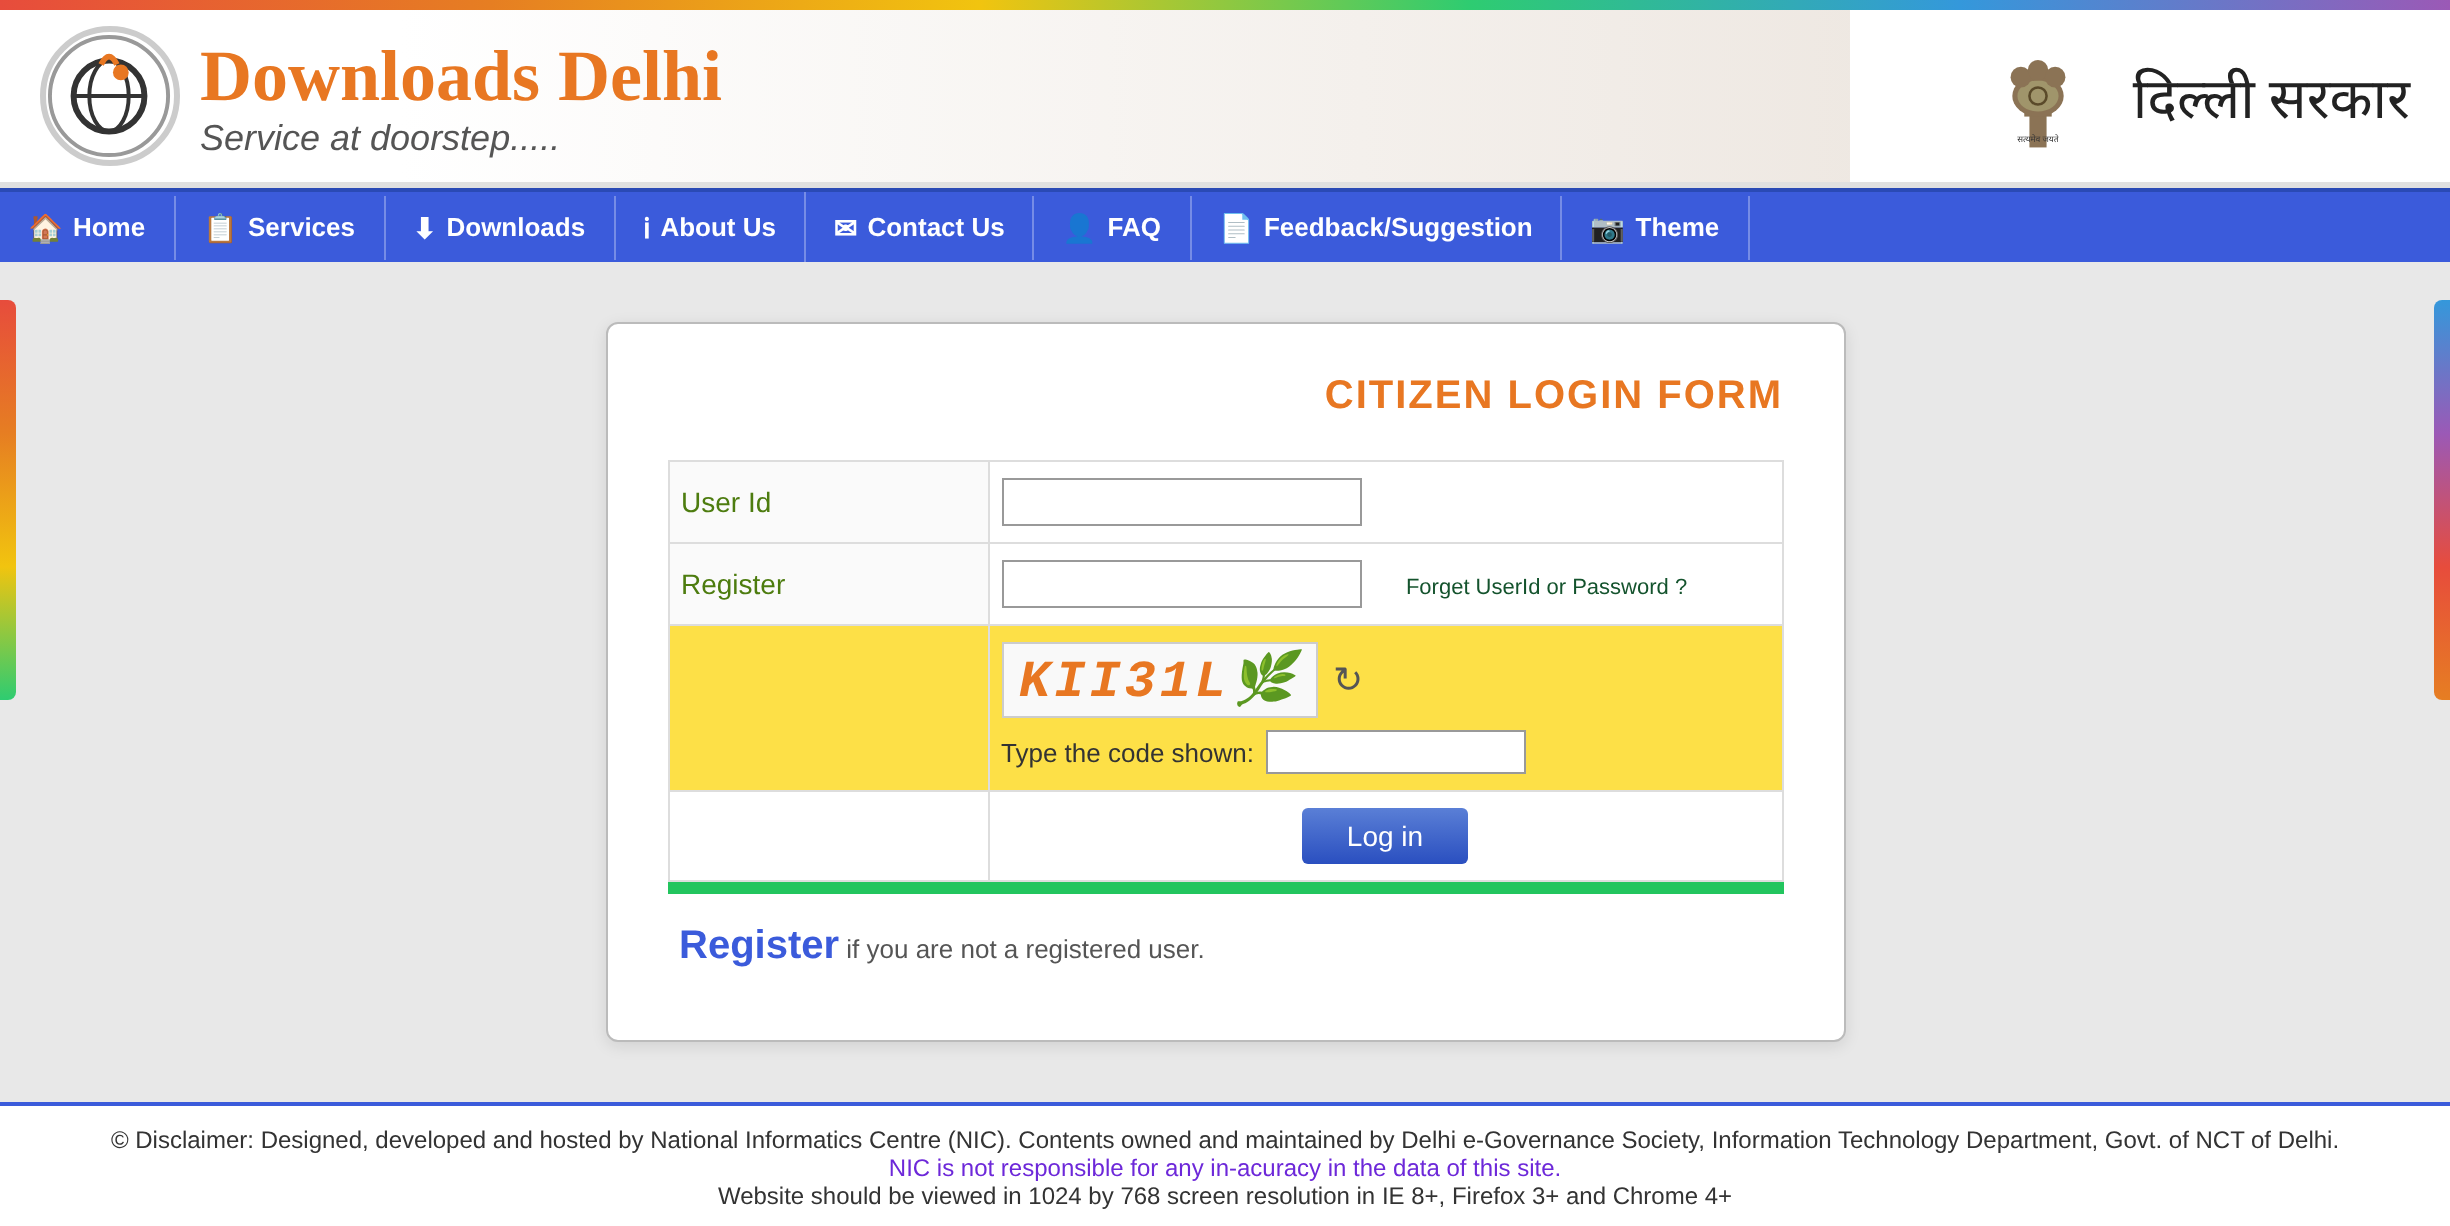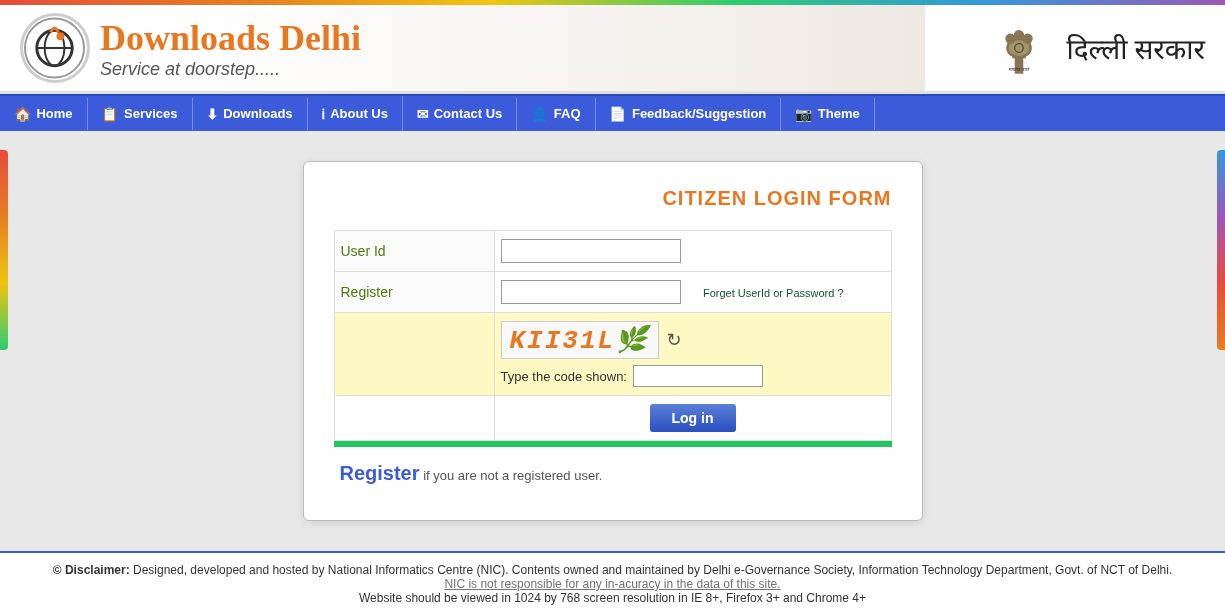--- a/index.html
+++ b/index.html
@@ -163,21 +163,21 @@
       outline: none;
     }
     .forget-link {
       color: #14532d;
       font-size: 11px;
       text-decoration: none;
       margin-left: 18px;
       cursor: pointer;
     }
     .captcha-row td {
-      background: #fef9c3;
+      background: #fde047;
       padding: 10px 6px;
     }
     .captcha-area {
       display: flex;
       align-items: center;
       gap: 8px;
     }
     .captcha-img {
       font-size: 26px;
       font-weight: bold;
@@ -219,21 +219,21 @@
       border: 1px solid #ddd;
     }
     .login-btn {
       background: linear-gradient(to bottom, #5a7fd6, #2a4fc0);
       color: #fff;
       border: none;
       padding: 6px 22px;
       font-size: 14px;
       border-radius: 3px;
       cursor: pointer;
-      font-weight: bold;
+      font-weight: normal;
     }
     .register-row {
       padding: 15px 6px 5px;
       border-top: 6px solid #22c55e;
     }
     .register-text {
       font-size: 20px;
       color: #3b5bdb;
       font-weight: bold;
     }
@@ -246,25 +246,24 @@
     
     .footer {
       background: #fff;
       border-top: 2px solid #3b5bdb;
       padding: 10px 20px;
       text-align: center;
       font-size: 12px;
       color: #333;
     }
     .footer .disclaimer-bold {
-      font-weight: bold;
+      font-weight: normal;
     }
     .footer .highlight {
-      color: #737373;
-      text-decoration: underline;
+      color: #6d28d9;
     }
 
     
     .bottom-rainbow {
       height: 8px;
       background: linear-gradient(to right, #e74c3c 0%, #e67e22 20%, #f1c40f 40%, #2ecc71 60%, #3498db 80%, #9b59b6 100%);
     }
 
     
     .page-wrapper {

